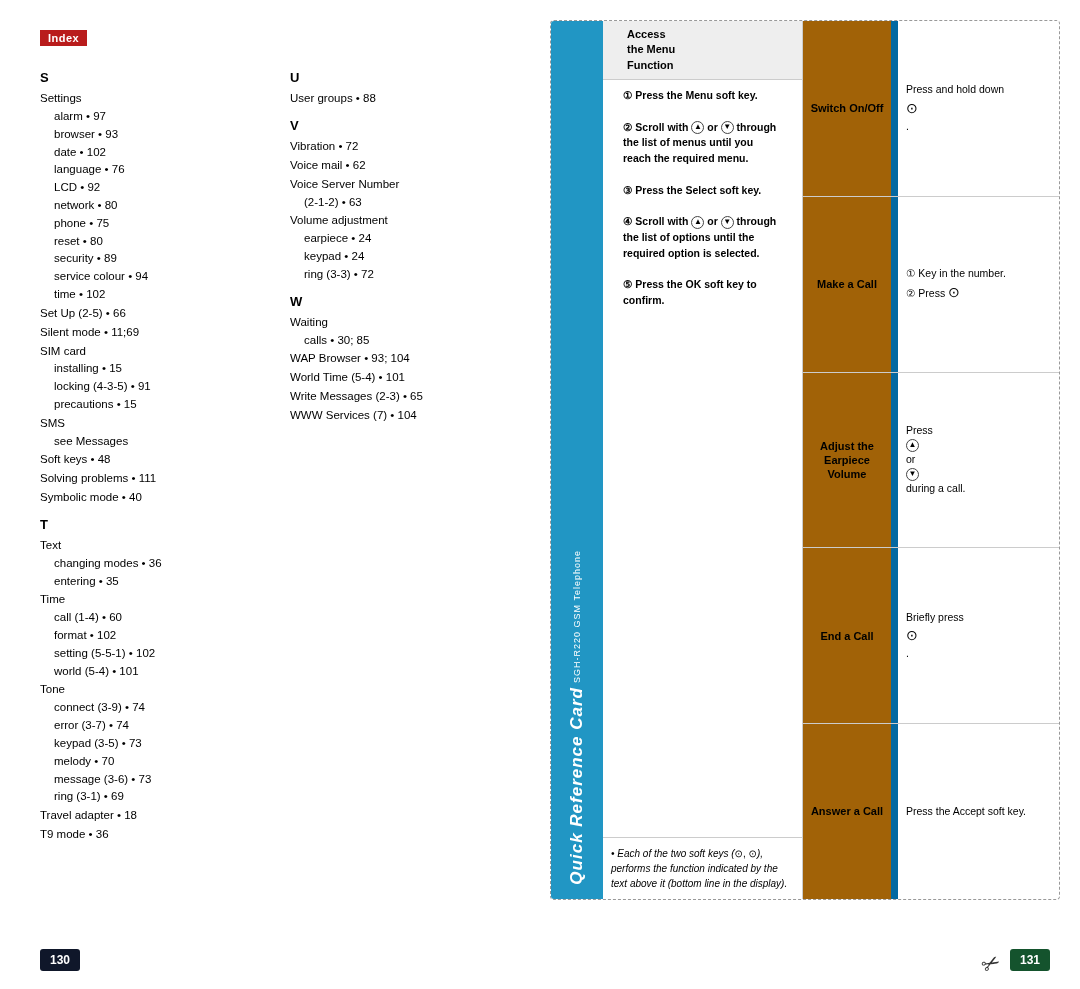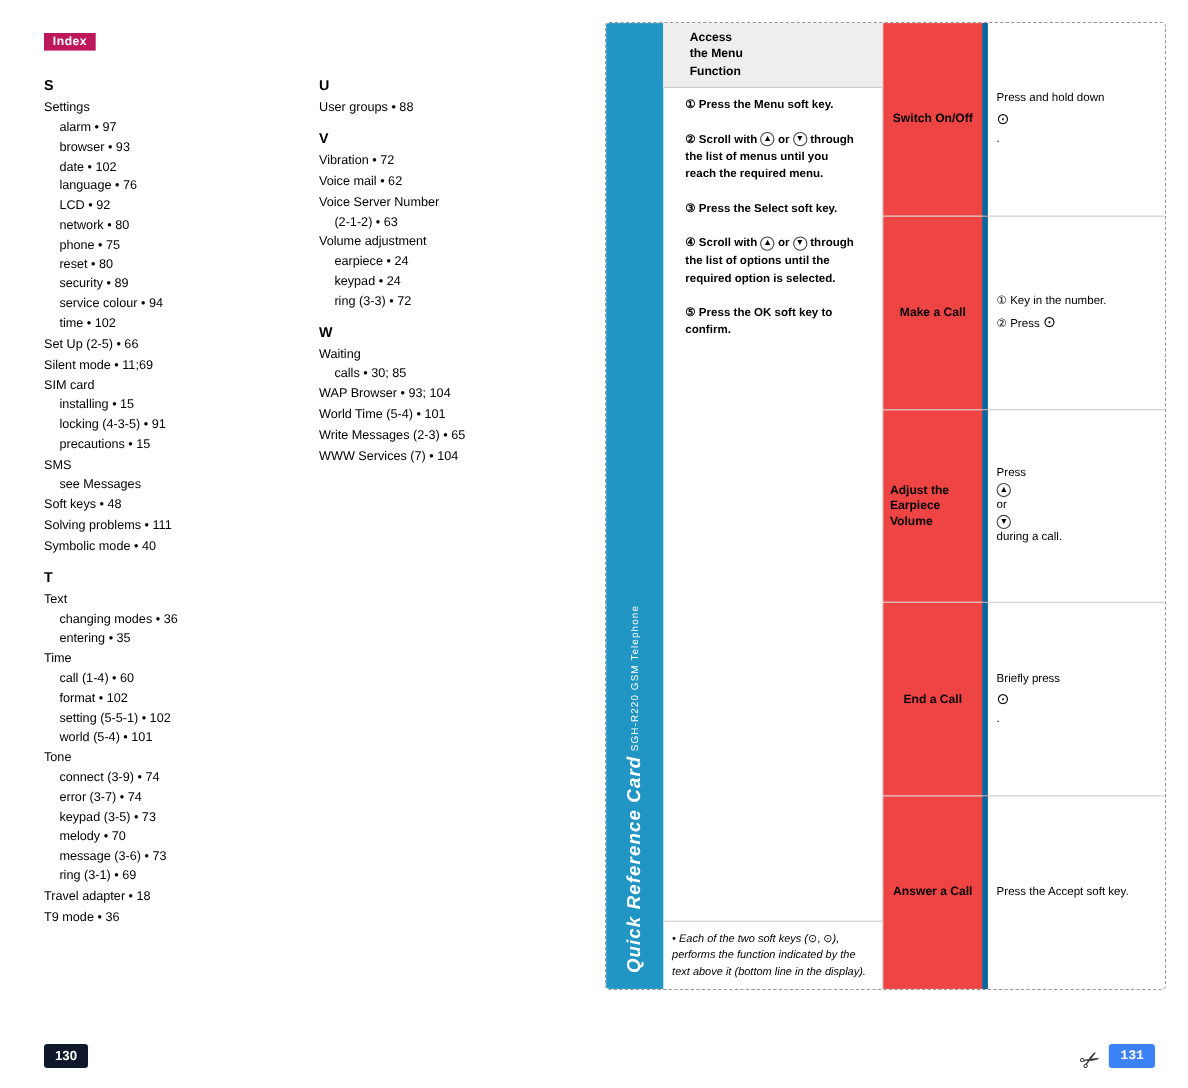--- a/index.html
+++ b/index.html
@@ -25,21 +25,21 @@
     
     .left-page {
       width: 540px;
       height: 989px;
       padding: 30px 30px 30px 40px;
       position: relative;
       background: #fff;
     }
 
     .index-label {
-      background: #be185d;
+      background: #b91c1c;
       color: #fff;
       font-size: 11px;
       font-weight: bold;
       padding: 2px 8px;
       display: inline-block;
       margin-bottom: 14px;
       letter-spacing: 0.5px;
     }
 
     .index-content {
@@ -88,27 +88,26 @@
       background: #fff;
       position: relative;
       display: flex;
       flex-direction: column;
     }
 
     .right-page-num-bottom {
       position: absolute;
       bottom: 18px;
       right: 30px;
-      background: #3b82f6;
+      background: #14532d;
       color: #fff;
       font-size: 12px;
       font-weight: bold;
       padding: 4px 10px;
       border-radius: 3px;
-      font-family: Liberation Mono, monospace;
     }
 
     
     .qrc-outer {
       margin: 20px 20px 20px 10px;
       border: 1.5px dashed #999;
       border-radius: 4px;
       display: flex;
       flex-direction: row;
       height: 880px;
@@ -203,29 +202,29 @@
       flex: 1;
       min-height: 0;
     }
 
     .qrc-row:last-child {
       border-bottom: none;
     }
 
     .qrc-action-label {
       width: 95px;
-      background: #ef4444;
-      border-right: 5px solid #0369a1;
+      background: #a16207;
+      border-right: 7px solid #0369a1;
       padding: 8px 6px;
       font-size: 11px;
       font-weight: bold;
       display: flex;
       align-items: center;
       justify-content: center;
-      text-align: left;
+      text-align: center;
       line-height: 1.3;
       flex-shrink: 0;
     }
 
     .qrc-instructions {
       flex: 1;
       padding: 8px 8px;
       font-size: 10.5px;
       line-height: 1.5;
       display: flex;

